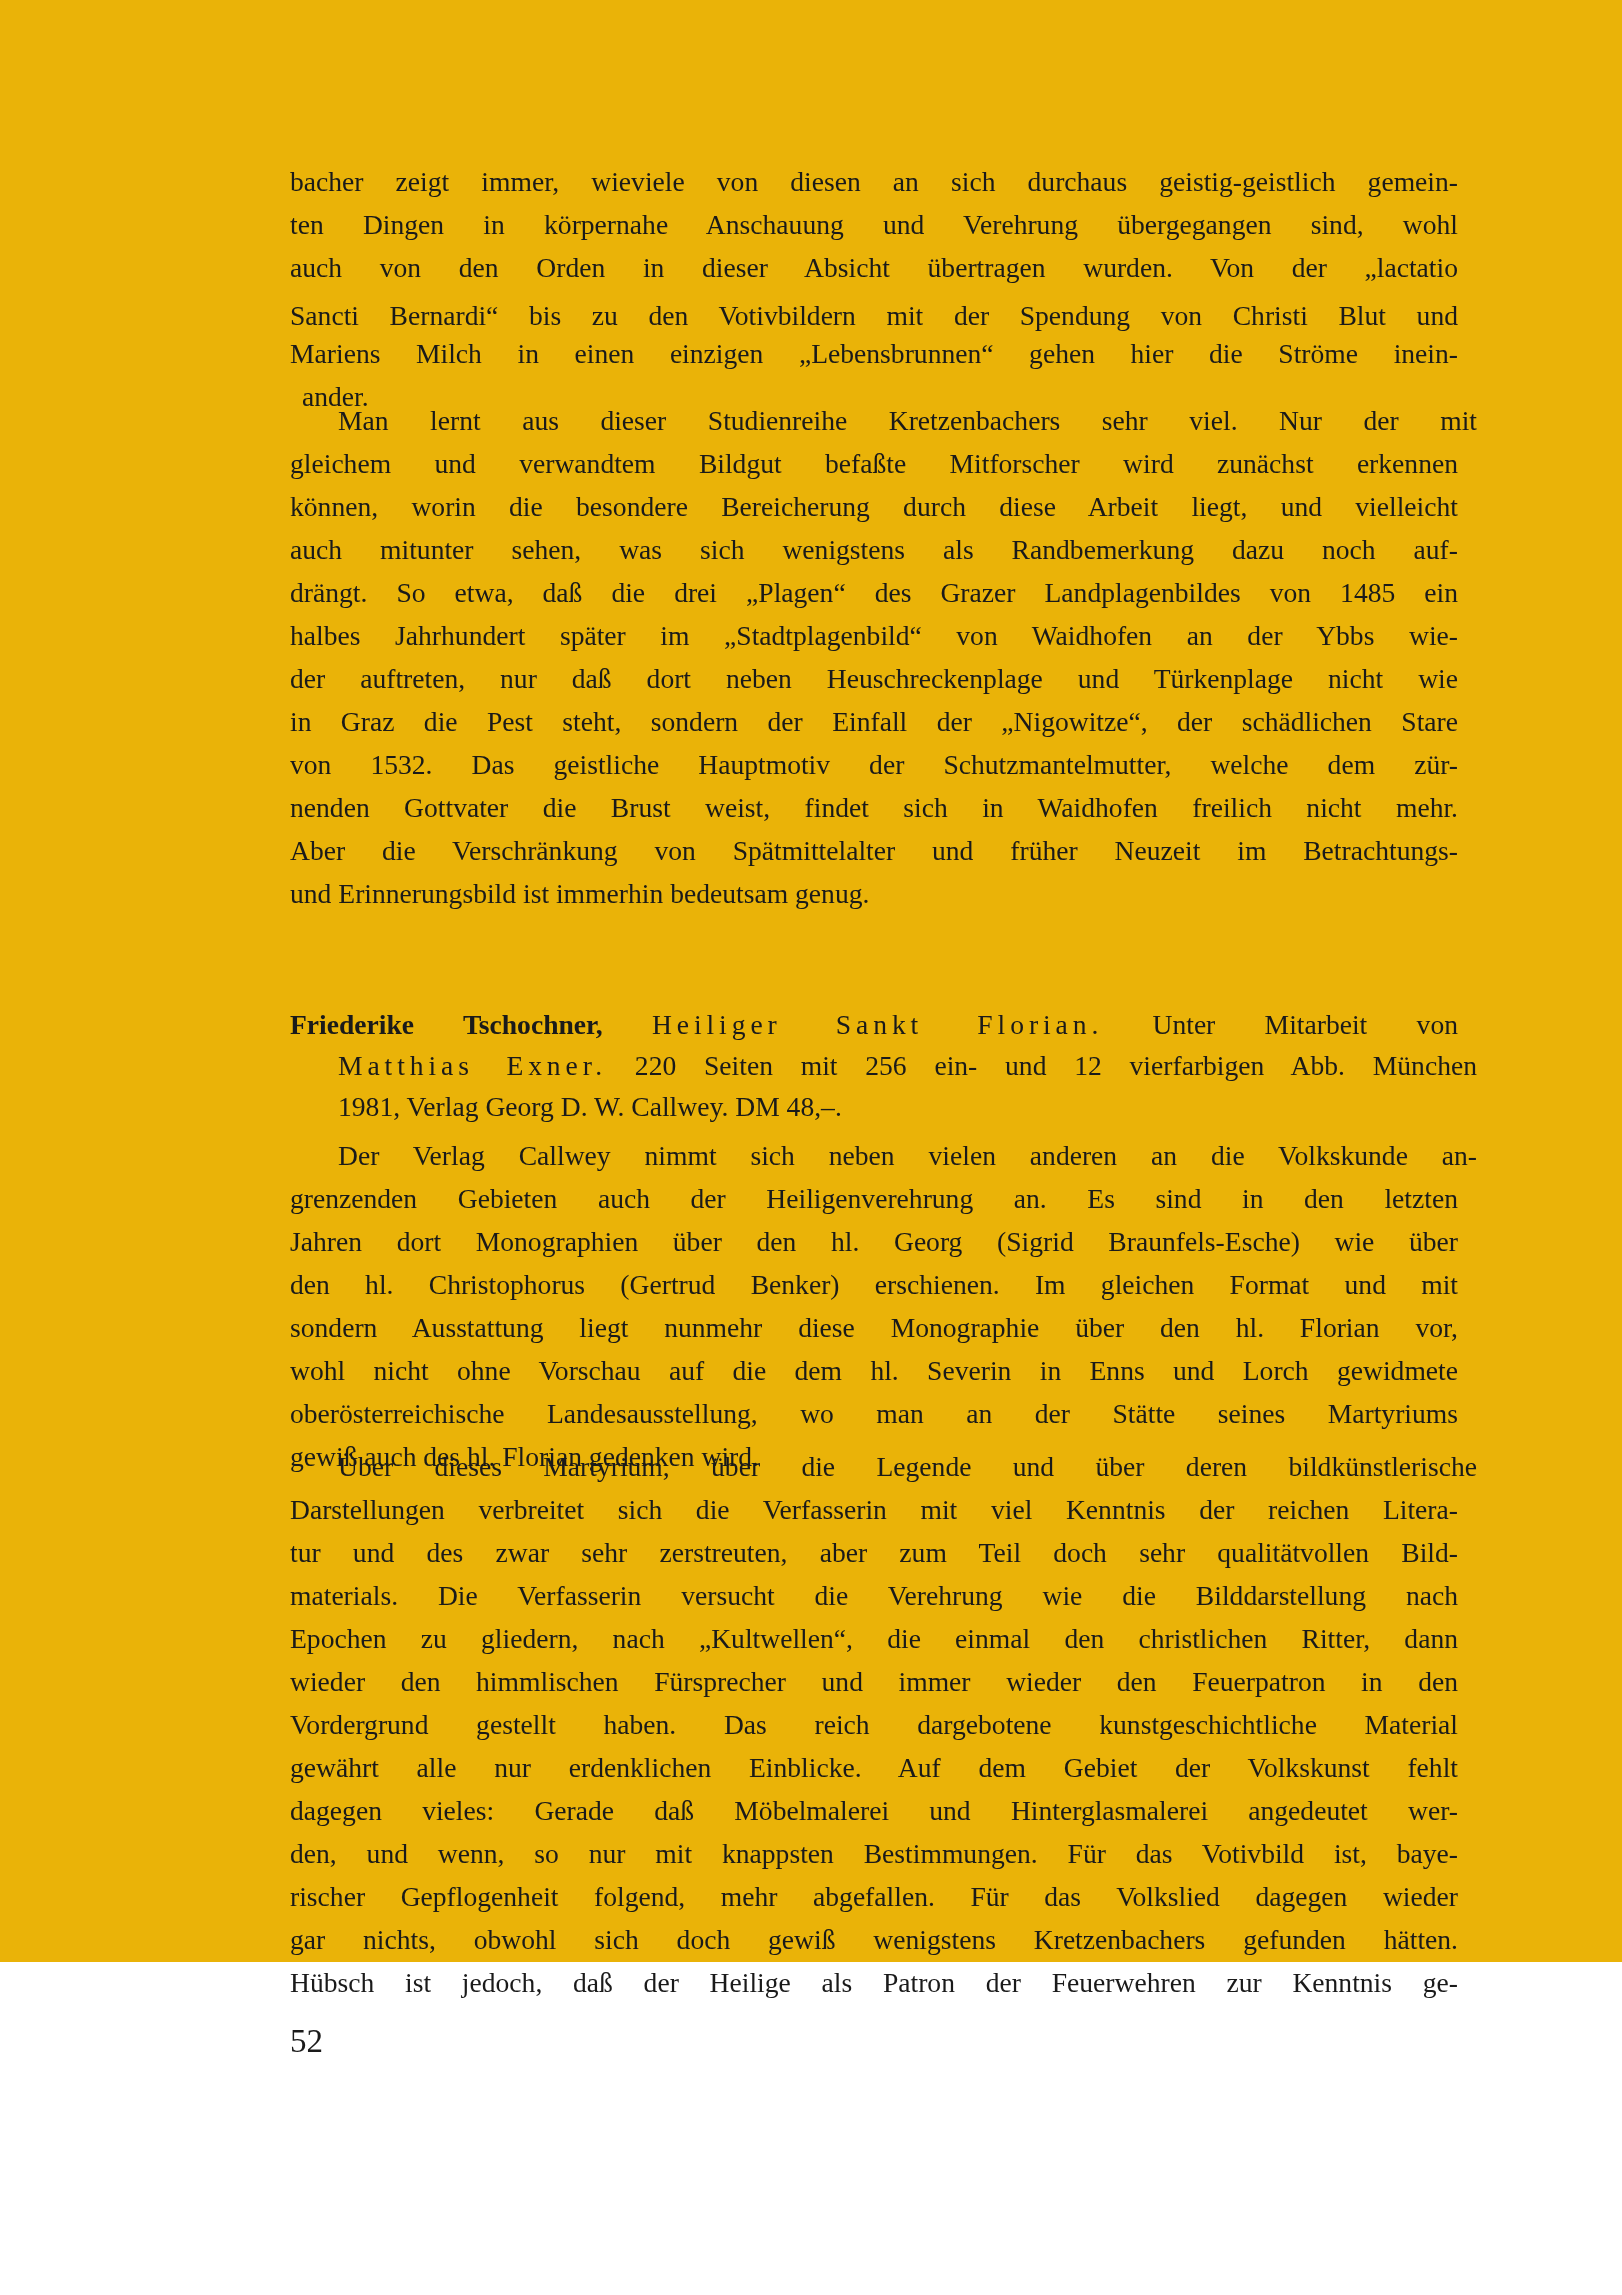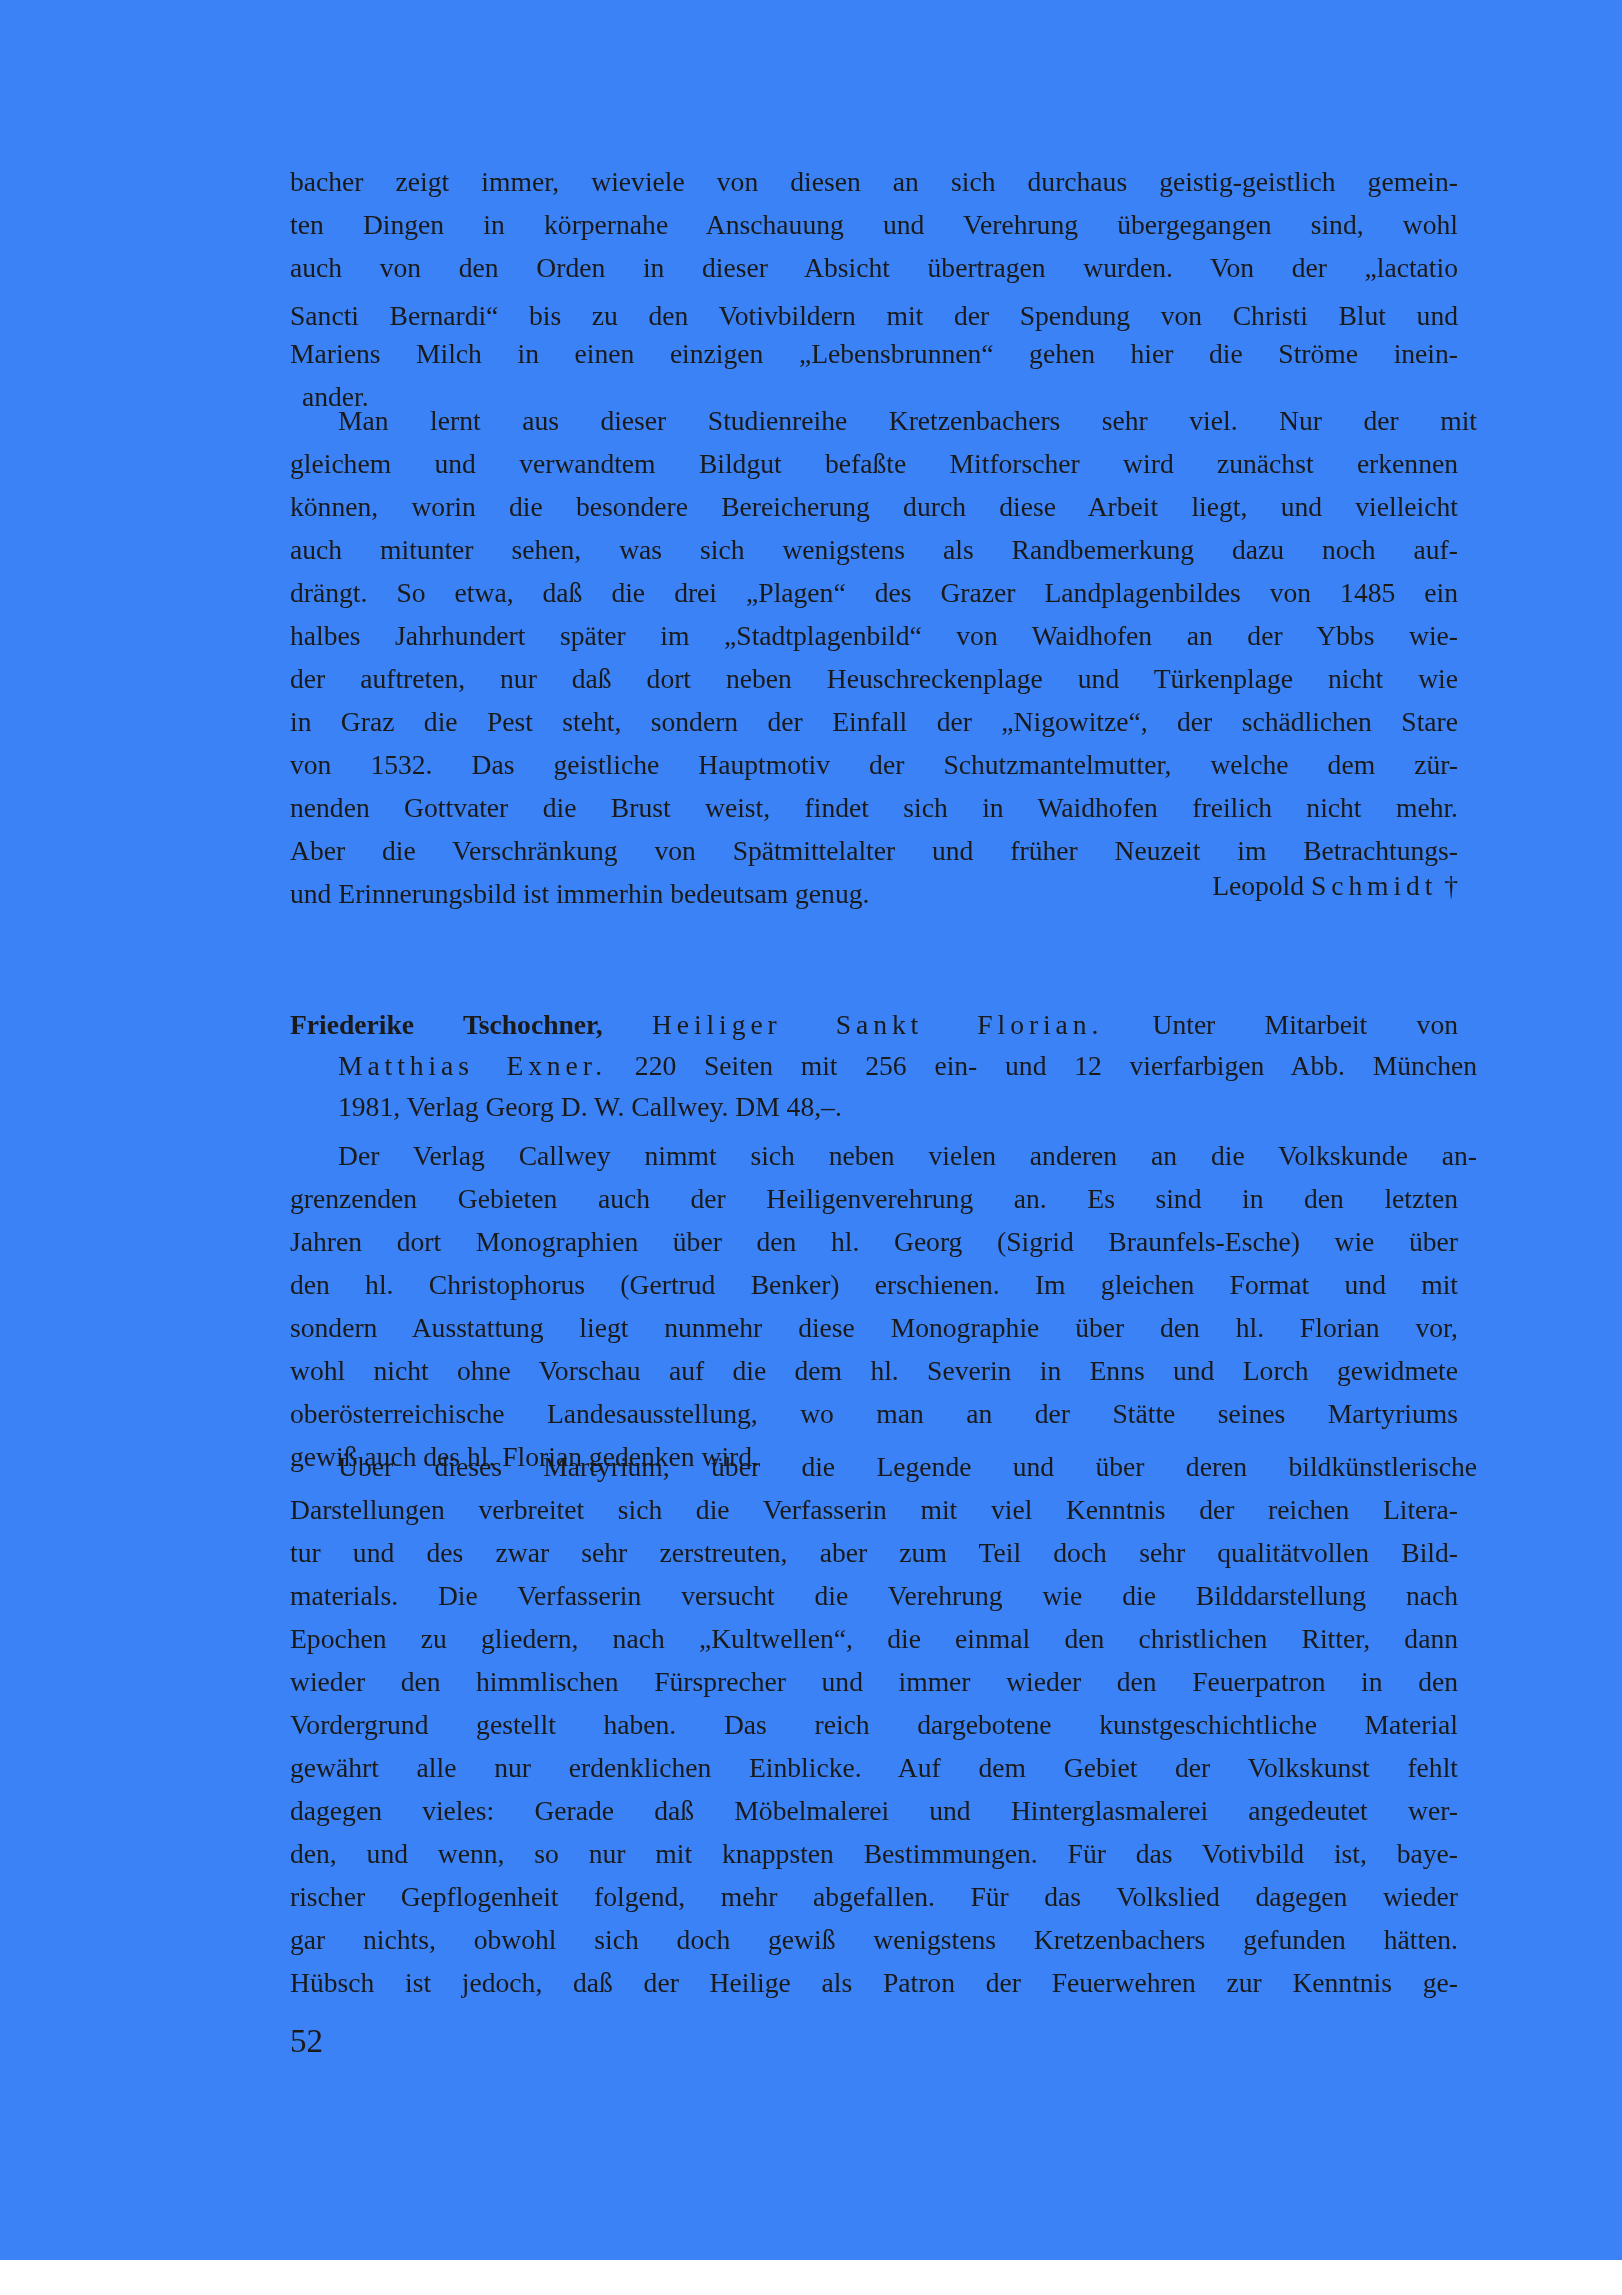--- a/index.html
+++ b/index.html
@@ -1,17 +1,17 @@
 <!DOCTYPE html>
 <html style="font-size:13px"><head>
 <meta charset="utf-8">
 <style>
   html, body { margin: 0; padding: 0; background: #ffffff; }
   body { width: 1622px; height: 2295px; position: relative; overflow: hidden; }
-  .page { position: absolute; left: 0; top: 0; width: 1622px; height: 2260px; background: #3b82f6; }
+  .page { position: absolute; left: 0; top: 0; width: 1622px; height: 1962px; background: #eab308; }
   .line {
     position: absolute;
     left: 290px;
     width: 1168px;
     font-family: "Liberation Serif", "DejaVu Serif", serif;
     font-size: 27.6px;
     line-height: 32px;
     color: #1a1a1a;
     white-space: nowrap;
     text-align: justify;
@@ -51,25 +51,20 @@
     <div class="line" style="top:577px">drängt. So etwa, daß die drei „Plagen“ des Grazer Landplagenbildes von 1485 ein</div>
     <div class="line" style="top:620px">halbes Jahrhundert später im „Stadtplagenbild“ von Waidhofen an der Ybbs wie-</div>
     <div class="line" style="top:663px">der auftreten, nur daß dort neben Heuschreckenplage und Türkenplage nicht wie</div>
     <div class="line" style="top:706px">in Graz die Pest steht, sondern der Einfall der „Nigowitze“, der schädlichen Stare</div>
     <div class="line" style="top:749px">von 1532. Das geistliche Hauptmotiv der Schutzmantelmutter, welche dem zür-</div>
     <div class="line" style="top:792px">nenden Gottvater die Brust weist, findet sich in Waidhofen freilich nicht mehr.</div>
     <div class="line" style="top:835px">Aber die Verschränkung von Spätmittelalter und früher Neuzeit im Betrachtungs-</div>
     <div class="line last" style="top: 878px;">und Erinnerungsbild ist immerhin bedeutsam genug.</div>
   </div>
 
-  <div class="line right" style="top:870px">
-    <span>Leopold</span>
-    <span class="sp">Schmidt</span>
-    <span>†</span>
-  </div>
 
   <div>
     <div class="line" style="top:1009px">
       <span class="bold">Friederike Tschochner,</span>
       <span class="sp">Heiliger Sankt Florian.</span>
       <span>Unter Mitarbeit von</span>
     </div>
     <div class="line indent" style="top:1050px">
       <span class="sp">Matthias Exner.</span>
       <span>220 Seiten mit 256 ein- und 12 vierfarbigen Abb. München</span>

